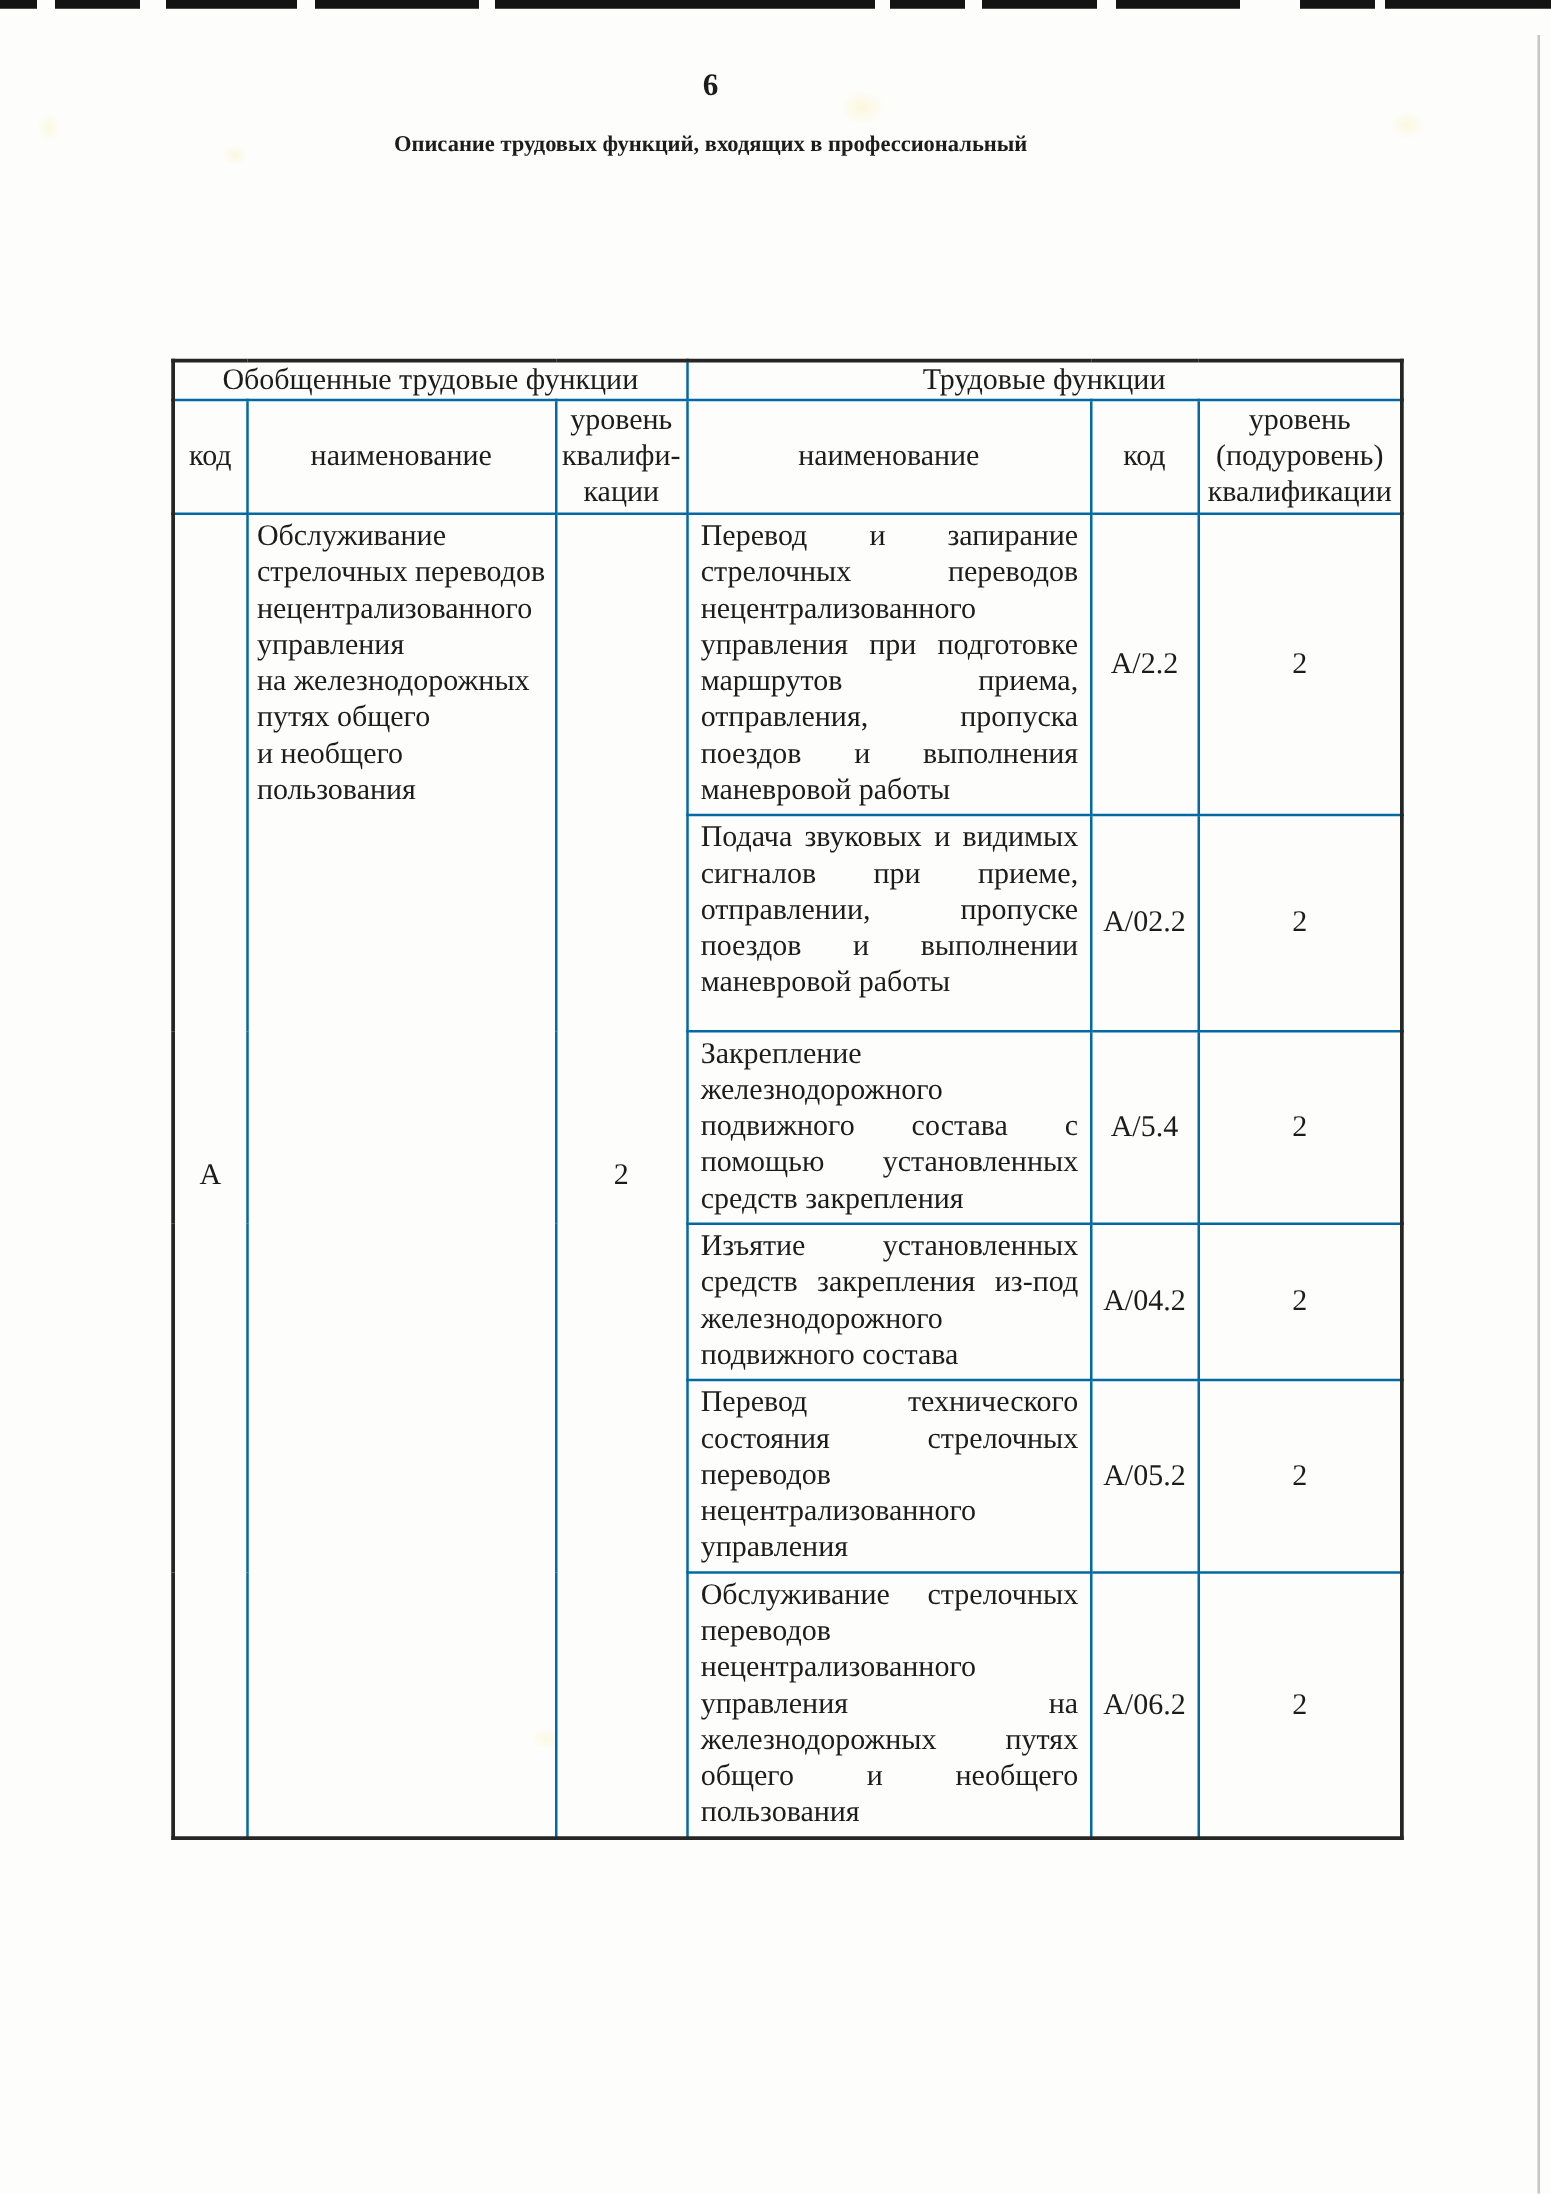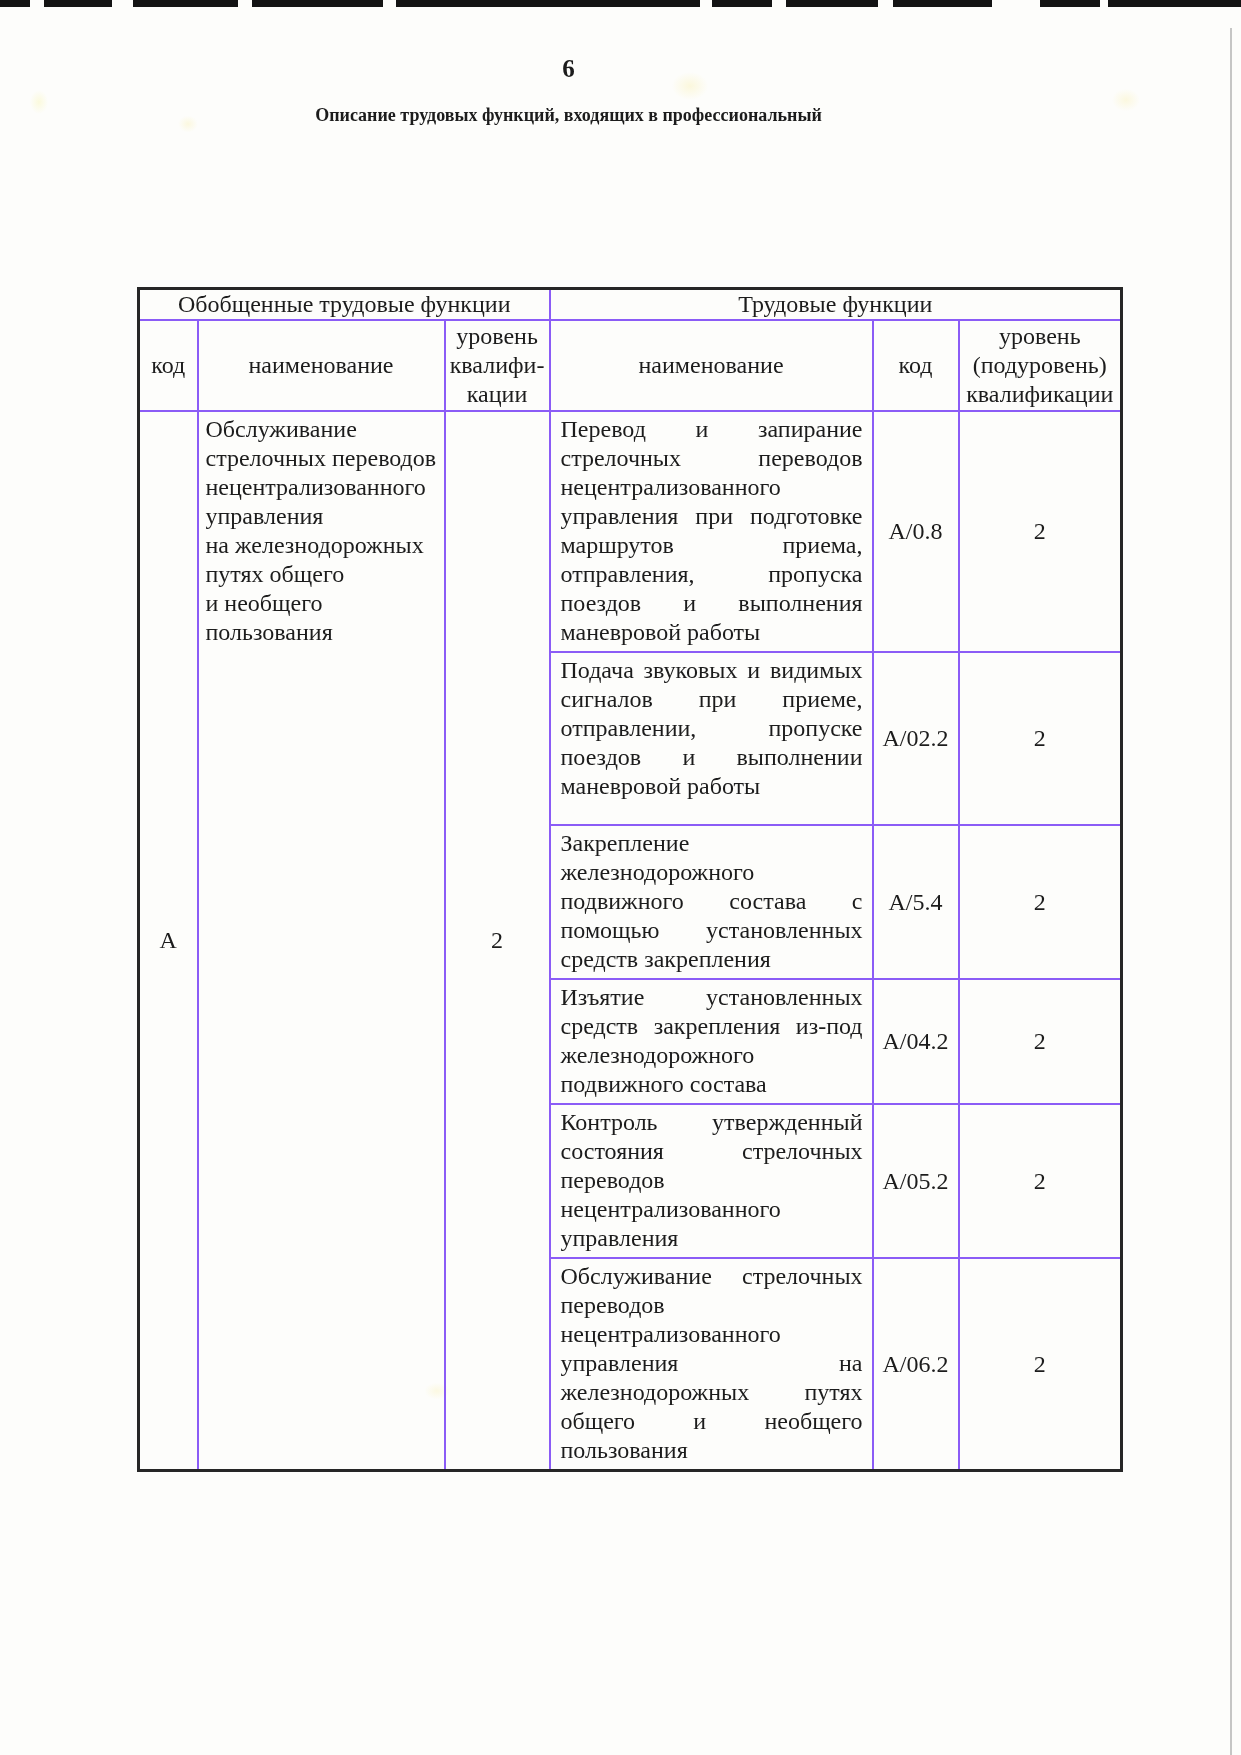--- a/index.html
+++ b/index.html
@@ -69,21 +69,21 @@
 
   table.func-table {
     position: absolute;
     top: 287px; left: 137px;
     width: 983px;
     table-layout: fixed;
     border-collapse: collapse;
     border: 3px solid #262626;
   }
   .func-table td {
-    border: 2px solid #8b5cf6;
+    border: 2px solid #0369a1;
     font-size: 24px;
     line-height: 29px;
     overflow: hidden;
   }
 
   tr.grow  { height: 30px; }
   tr.hrow  { height: 83px; }
   tr.fr1   { height: 236px; }
   tr.fr2   { height: 173px; }
   tr.fr3   { height: 148px; }
@@ -161,40 +161,40 @@
       <td class="gname" rowspan="6">Обслуживание
 стрелочных переводов
 нецентрализованного
 управления
 на железнодорожных
 путях общего
 и необщего
 пользования</td>
       <td class="glevel" rowspan="6">2</td>
       <td class="fname">Перевод и запирание стрелочных переводов нецентрализованного управления при подготовке маршрутов приема, отправления, пропуска поездов и выполнения маневровой работы</td>
-      <td class="fcode">А/0.8</td>
+      <td class="fcode">А/2.2</td>
       <td class="flevel">2</td>
     </tr>
     <tr class="fr2">
       <td class="fname">Подача звуковых и видимых сигналов при приеме, отправлении, пропуске поездов и выполнении маневровой работы</td>
       <td class="fcode">А/02.2</td>
       <td class="flevel">2</td>
     </tr>
     <tr class="fr3">
       <td class="fname">Закрепление железнодорожного подвижного состава с помощью установленных средств закрепления</td>
       <td class="fcode">А/5.4</td>
       <td class="flevel">2</td>
     </tr>
     <tr class="fr4">
       <td class="fname">Изъятие установленных средств закрепления из-под железнодорожного подвижного состава</td>
       <td class="fcode">А/04.2</td>
       <td class="flevel">2</td>
     </tr>
     <tr class="fr5">
-      <td class="fname">Контроль утвержденный состояния стрелочных переводов нецентрализованного управления</td>
+      <td class="fname">Перевод технического состояния стрелочных переводов нецентрализованного управления</td>
       <td class="fcode">А/05.2</td>
       <td class="flevel">2</td>
     </tr>
     <tr class="fr6">
       <td class="fname">Обслуживание стрелочных переводов нецентрализованного управления на железнодорожных путях общего и необщего пользования</td>
       <td class="fcode">А/06.2</td>
       <td class="flevel">2</td>
     </tr>
   </tbody>
 </table>

